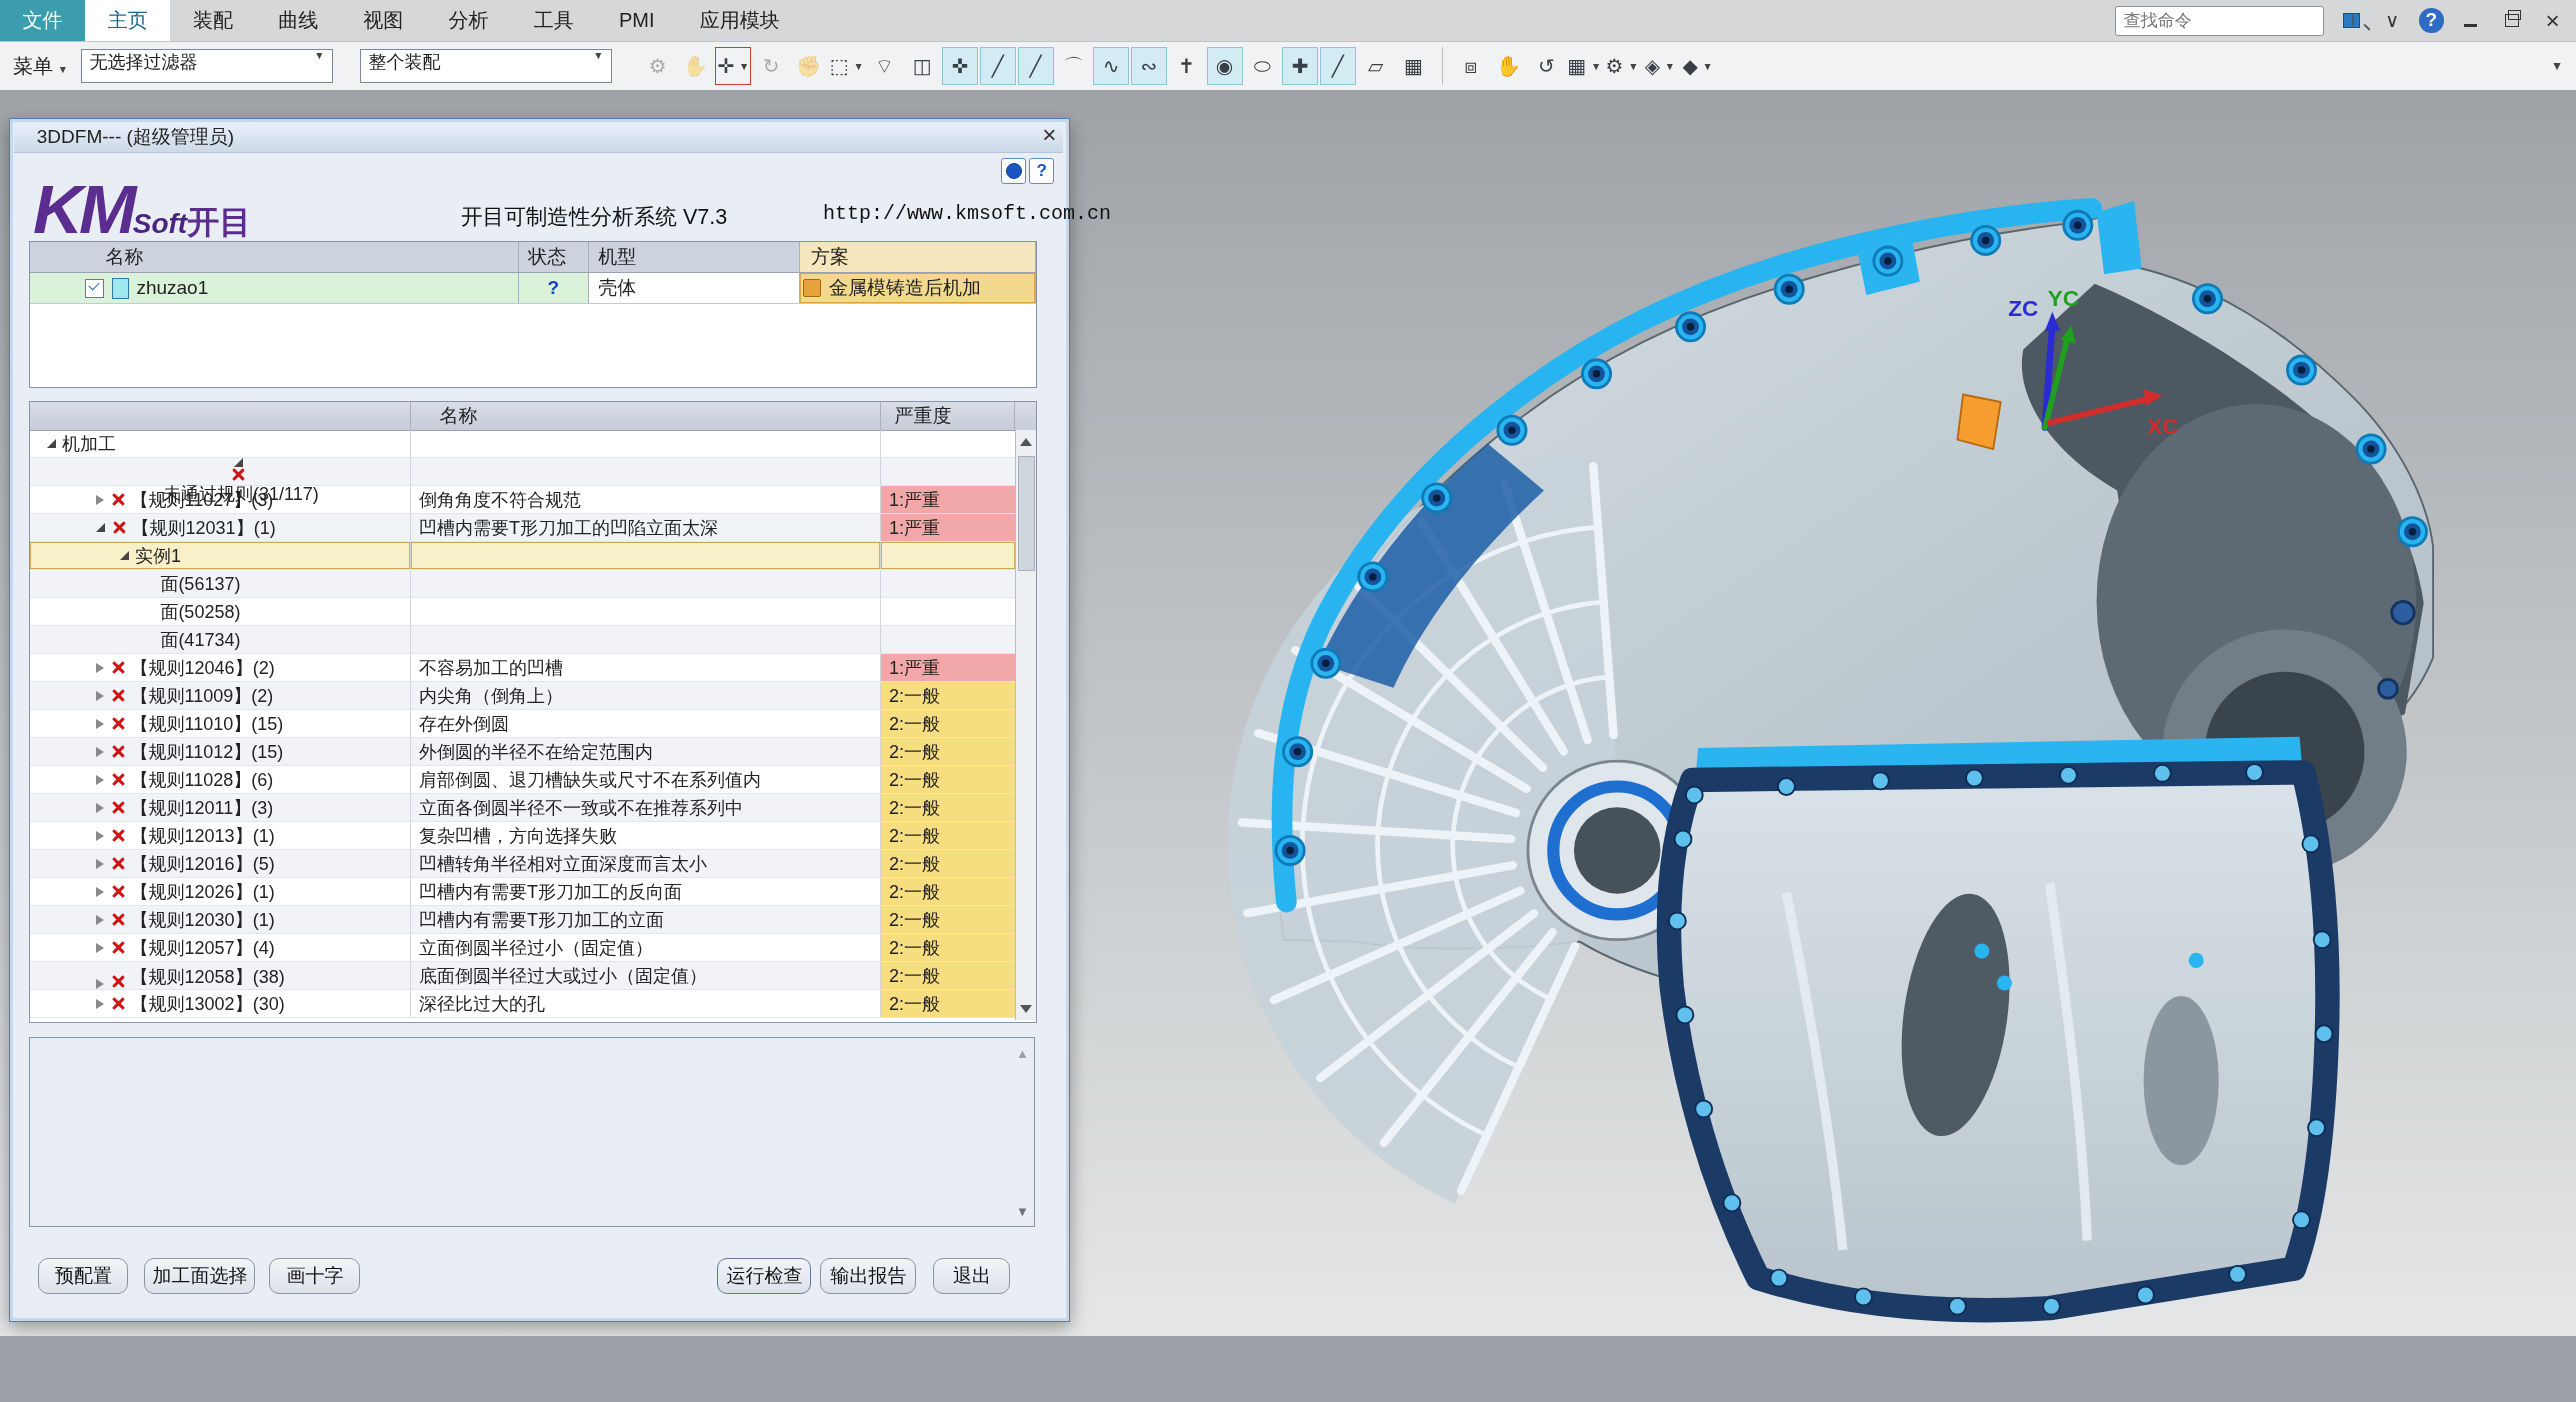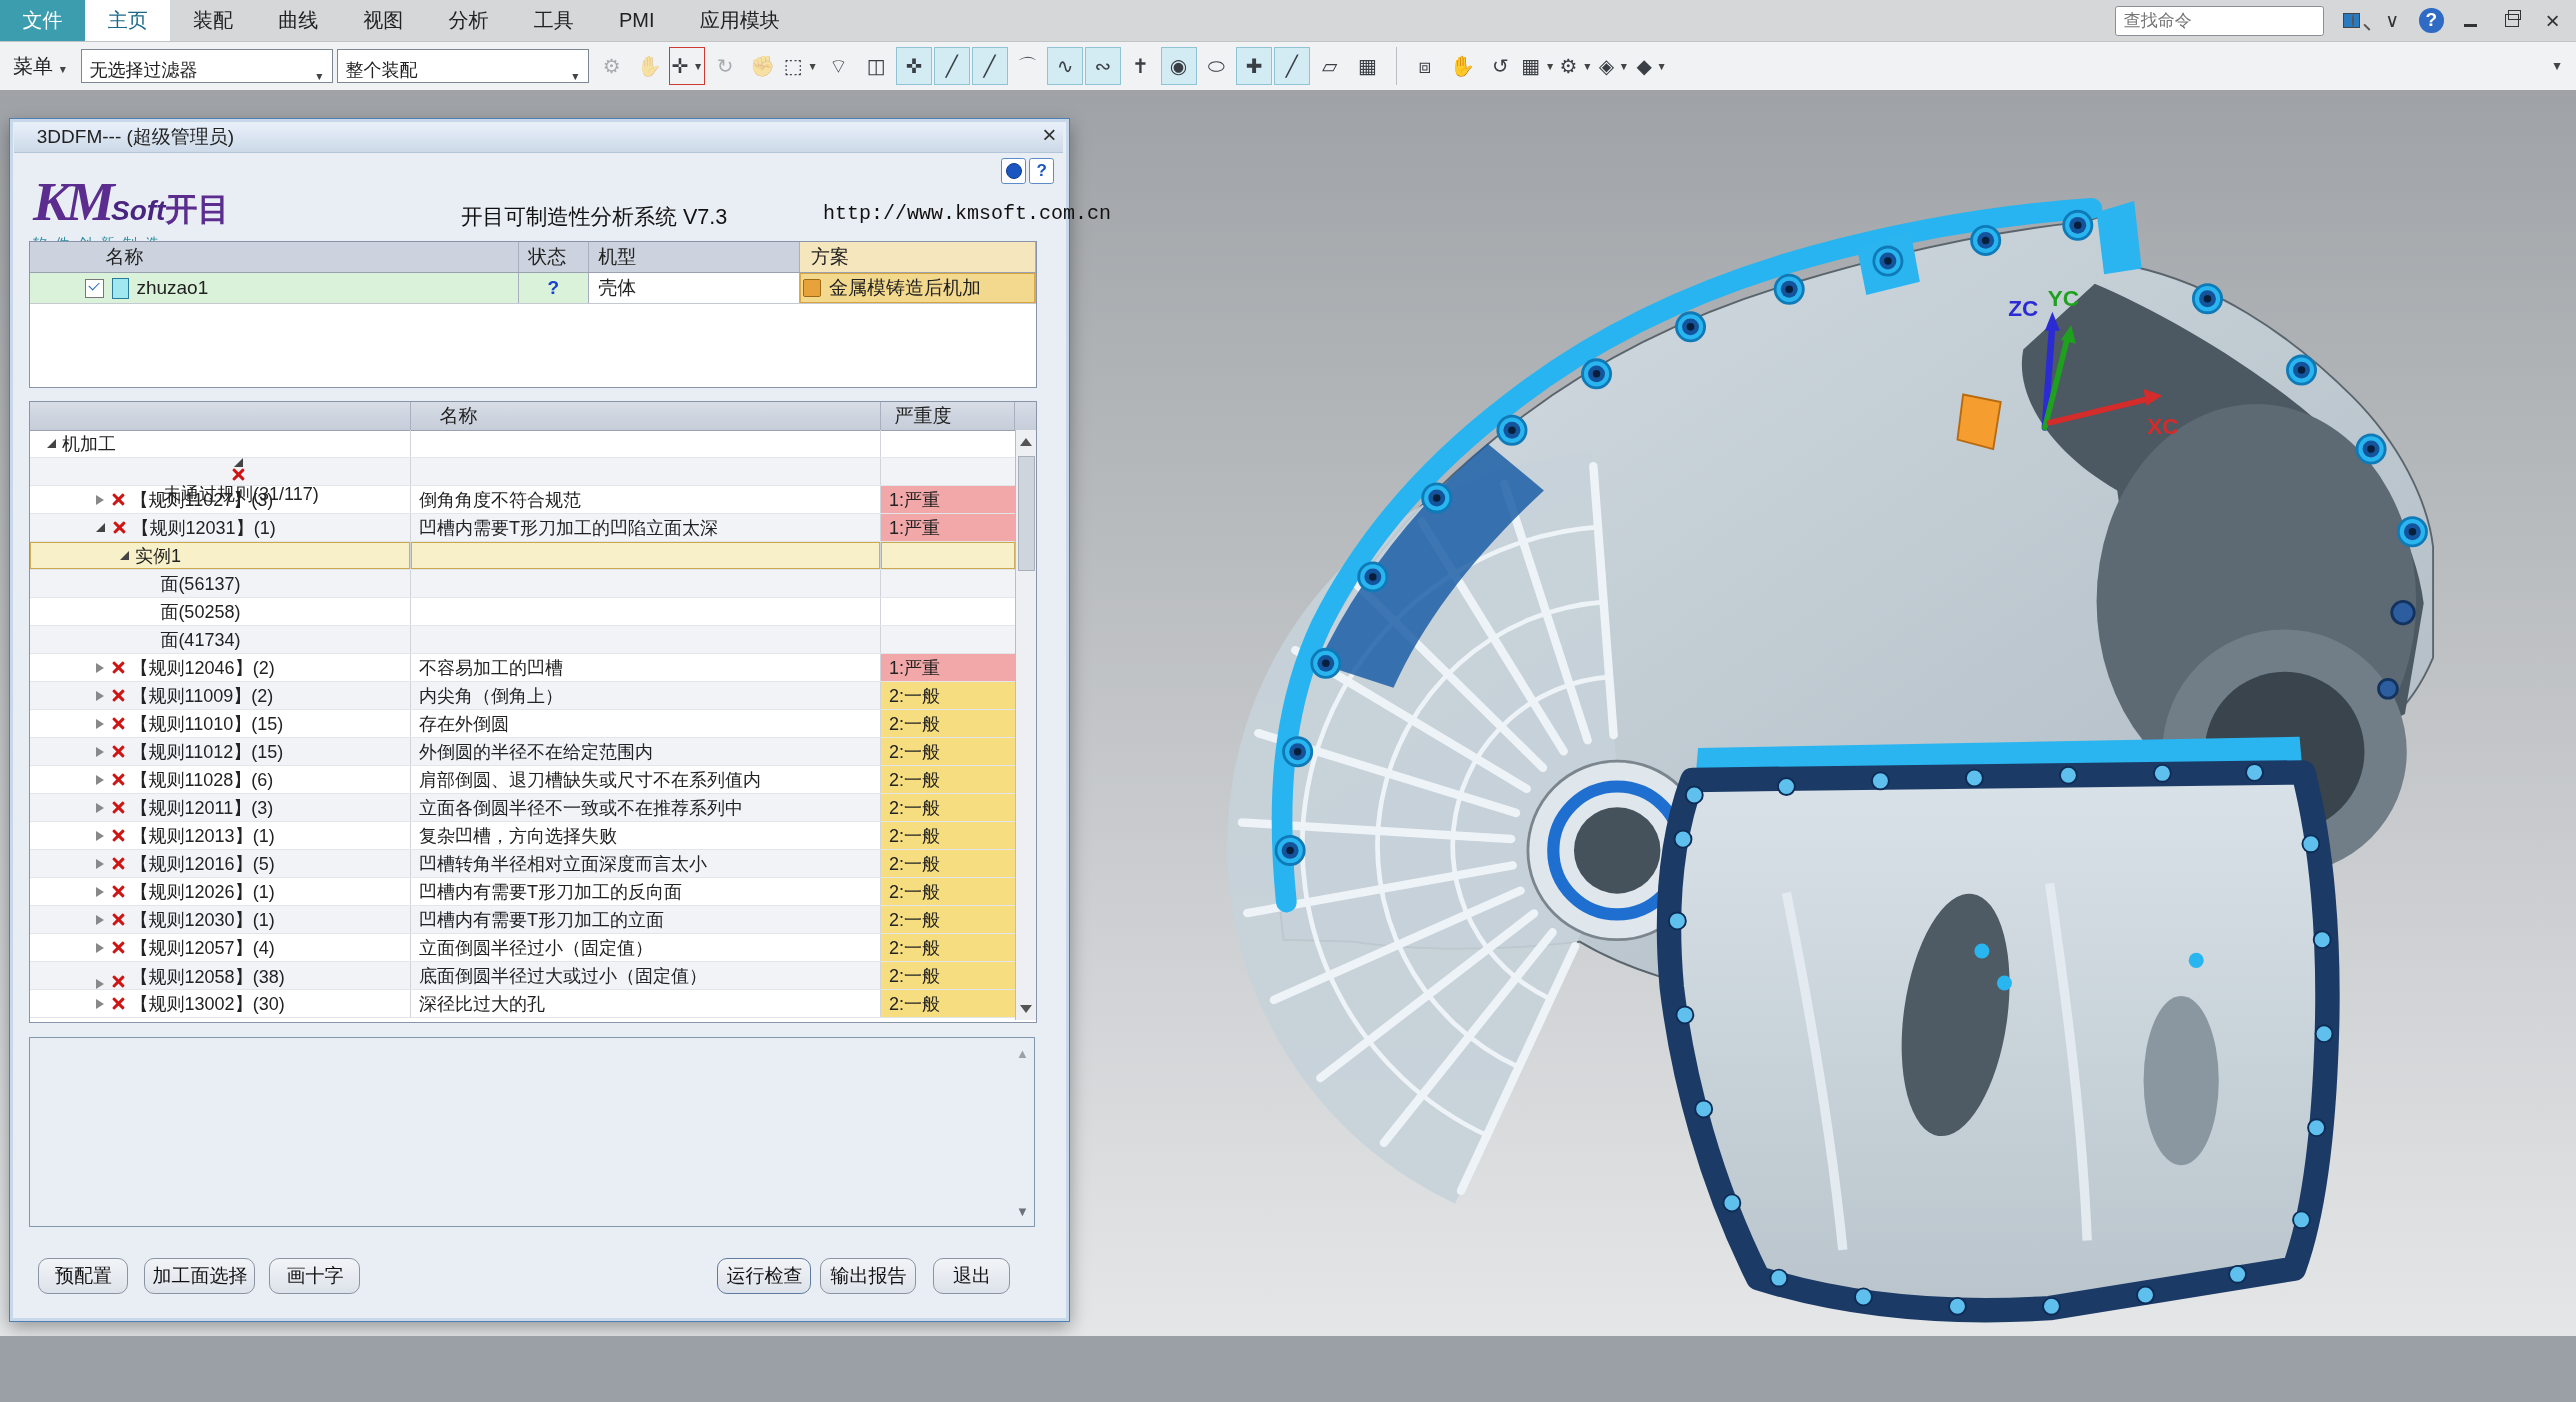--- a/index.html
+++ b/index.html
@@ -18,21 +18,21 @@
   .mag::after{content:"";position:absolute;width:7.5px;height:1.9px;background:#555;transform:rotate(45deg);left:9.4px;top:11.3px;}
   .winbtn{width:28px;height:24.4px;display:flex;align-items:center;justify-content:center;font-size:19px;color:#333;}
   .fsq{width:15px;height:13px;border:1.9px solid #444;background:#2a7ac0;}
   .minbar{width:13px;height:2.8px;background:#333;margin-top:9.4px;}
   .restore{width:12.2px;height:10.3px;border:1.9px solid #333;position:relative;background:#d6d7d8;}
   .restore::before{content:"";position:absolute;left:2.8px;top:-5.6px;width:10.3px;height:8.5px;border:1.9px solid #333;}
 
   #toolbar{position:absolute;left:0;top:42px;width:2576px;height:48px;background:#f1f2f3;border-bottom:0.9px solid #b5b7ba;display:flex;align-items:center;}
   .menu-label{font-size:20px;padding:0 13px;color:#222;}
   .dd{font-size:10.3px;color:#444;margin-left:4.7px;}
-  .combo{width:235px;height:32px;background:#fff;border:0.9px solid #7d8894;display:flex;align-items:flex-end;font-size:18px;padding:0 7.5px;margin-right:4px;justify-content:space-between;}
+  .combo{width:235px;height:32px;background:#fff;border:0.9px solid #7d8894;display:flex;align-items:flex-start;font-size:18px;padding:0 7.5px;margin-right:27px;justify-content:space-between;}
   .icon-btn{width:34px;height:36px;display:flex;align-items:center;justify-content:center;font-size:20px;color:#3a3f45;margin:0 0.9px;position:relative;border:0.9px solid transparent;}
   .icon-btn.active{background:#d3ecf4;border-color:#8fc3d6;}
   .icon-btn.hot{border-color:#d03b30;}
   .icon-btn.disabled{opacity:.4;}
   .tsep{width:0.9px;height:38px;background:#bcbec1;margin:0 9.4px;}
   .overflow-dd{margin-left:auto;margin-right:13px;font-size:12.2px;color:#444;}
 
   
   #viewport{position:absolute;left:0;top:90px;width:2576px;height:1299px;background:linear-gradient(#9fa3a7 0%,#b9bcbf 35%,#e7e9ea 100%);}
   #statusstrip{position:absolute;left:0;top:1390px;width:2576px;height:13px;background:#ccced1;border-top:0.9px solid #9fa3a7;}
@@ -40,21 +40,21 @@
   
   #dlg{position:absolute;left:9.4px;top:118px;width:1059px;height:1202px;background:#e9edf4;border:0.9px solid #4f7fae;box-shadow:0 5.6px 17px rgba(0,0,0,.35);}
   #dlg .frame{position:absolute;inset:0;border:3.8px solid #c7d8ea;pointer-events:none;}
   #dlg-title{position:absolute;left:3.8px;top:3.8px;width:1049px;height:30px;background:linear-gradient(#e8f0fa,#cdd9e8);display:flex;align-items:center;font-size:19px;color:#222;padding-left:22.6px;box-sizing:border-box;border-bottom:0.9px solid #b6c6da;}
   #dlg-close{position:absolute;right:13px;top:1.9px;font-size:24.4px;color:#333;line-height:28px;}
   .mini-btn{position:absolute;width:23.5px;height:23.5px;background:#fff;border:0.9px solid #5b8cc8;border-radius:2.8px;display:flex;align-items:center;justify-content:center;}
   .mini-dot{width:14px;height:14px;border-radius:50%;background:#1a55c0;border:0.9px solid #0c3d94;}
   .mini-q{color:#1a55c0;font-weight:bold;font-size:17px;}
 
   #brand{position:absolute;left:22.6px;top:51px;width:1015px;height:90px;}
-  .logo-km{font-style:italic;font-weight:bold;font-size:55px;color:#5b2d8e;letter-spacing:-3.8px;font-family:Liberation Serif, serif;}
+  .logo-km{font-style:italic;font-weight:bold;font-size:69px;color:#5b2d8e;letter-spacing:-3.8px;}
   .logo-soft{font-style:italic;font-weight:bold;font-size:28px;color:#4a2580;}
   .logo-cn{font-weight:bold;font-size:32px;color:#5b2d8e;}
   .logo-slogan{font-size:14px;color:#2a8fa0;letter-spacing:8.5px;margin-top:1.9px;}
   .brand-title{position:absolute;left:428px;top:32px;font-size:21.6px;color:#111;}
   .brand-url{position:absolute;left:790px;top:32px;font-size:20px;color:#111;font-family:"Liberation Mono","DejaVu Sans Mono",monospace;}
 
   
   #ptable{position:absolute;left:19px;top:122px;width:1006px;height:145px;background:#fff;border:0.9px solid #8a94a8;}
   .phead{display:flex;height:30px;background:#ccd3de;border-bottom:0.9px solid #9aa2b2;font-size:19px;}
   .phc{display:flex;align-items:center;border-right:0.9px solid #a8b0c0;box-sizing:border-box;}

